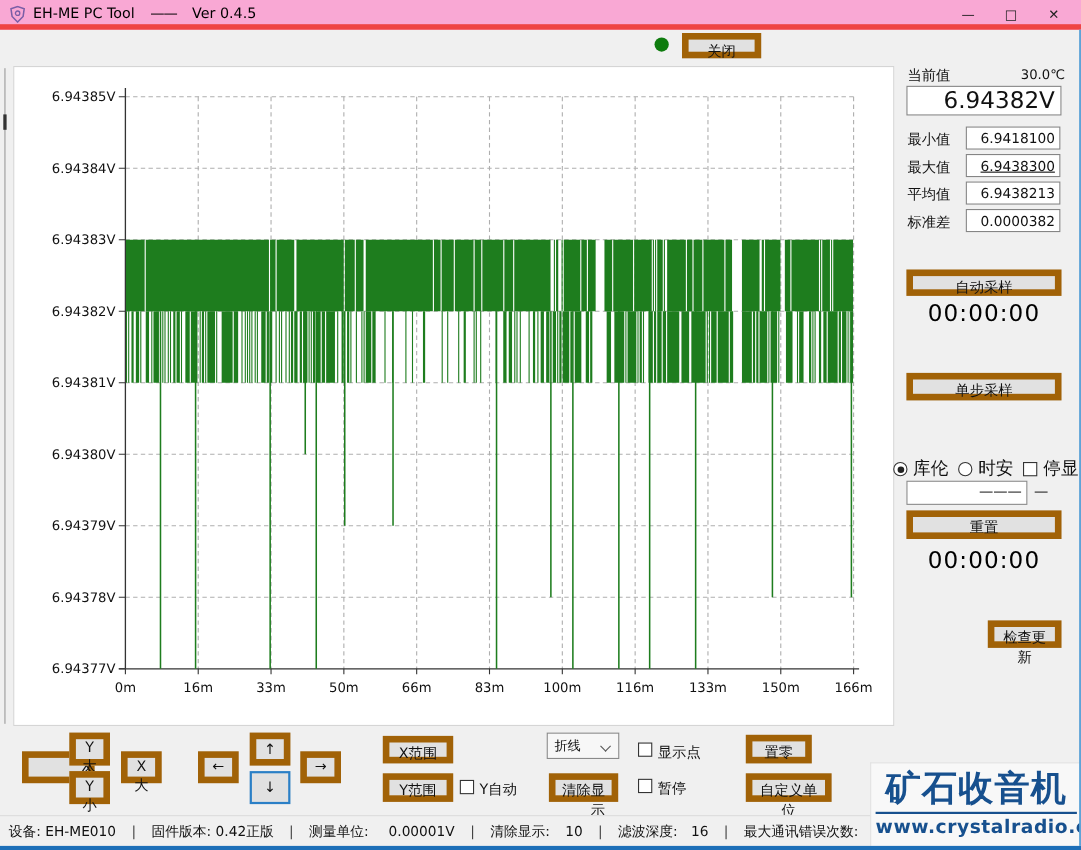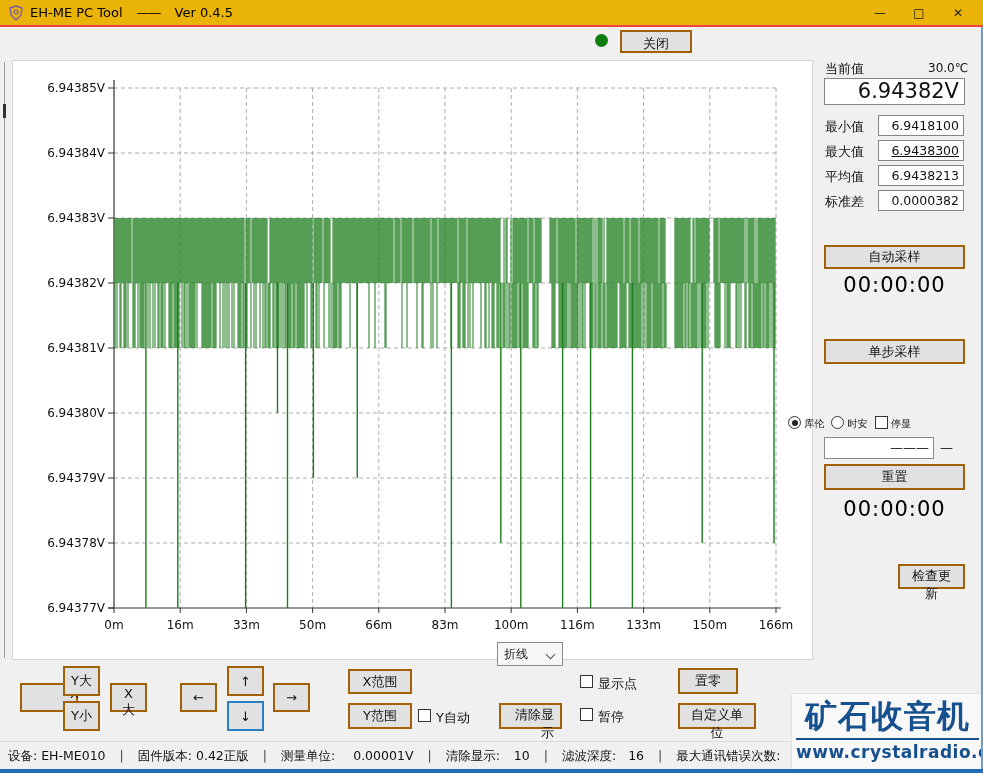--- a/index.html
+++ b/index.html
@@ -3,34 +3,34 @@
 <meta charset="utf-8">
 <style>
   html,body{margin:0;padding:0;background:#444;}
   *{box-sizing:border-box;}
   .window{
     position:relative;width:983px;height:773px;overflow:hidden;
     background:#f0f0f0;font-family:"DejaVu Sans","Liberation Sans",sans-serif;
     color:#111;font-size:13px;
   }
   
-  .titlebar{position:absolute;left:0;top:0;width:100%;height:27px;background:#eab308;border-bottom:2px solid #ef4444;}
+  .titlebar{position:absolute;left:0;top:0;width:100%;height:27px;background:#f9a8d4;border-bottom:5px solid #ef4444;}
   .app-icon{position:absolute;left:8px;top:5px;width:16px;height:16px;}
   .title-text{position:absolute;left:30px;top:5px;font-size:13px;color:#000;}
   .title-dash{margin:0 14px;letter-spacing:-1px;}
   .win-btn{position:absolute;top:0;width:34px;height:27px;text-align:center;line-height:27px;font-size:12px;color:#222;cursor:default;}
   .win-min{right:86px;} .win-max{right:47px;} .win-close{right:8px;}
   
   .toolbar{position:absolute;left:0;top:28px;width:100%;height:28px;background:#f0f0f0;}
   .tb-label{position:absolute;top:6px;font-size:13px;}
   .combo{position:absolute;top:3px;height:22px;background:#f7f7f7;border:1px solid #8a8a8a;font-size:12px;line-height:20px;padding-left:6px;}
   .combo .chev{position:absolute;right:8px;top:6px;width:7px;height:7px;border-right:1.5px solid #555;border-bottom:1.5px solid #555;transform:rotate(45deg);}
   .tb-input{position:absolute;top:4px;height:21px;background:#fff;border:1px solid #7a7a7a;text-align:center;font-size:12px;line-height:19px;}
   .status-dot{position:absolute;left:595px;top:34px;width:13px;height:13px;border-radius:50%;}
-  .btn{background:#e1e1e1;border:2px solid #a16207;font-size:13px;color:#111;text-align:center;font-family:inherit;}
+  .btn{background:#e1e1e1;border:6px solid #a16207;font-size:13px;color:#111;text-align:center;font-family:inherit;}
   .tb-close{position:absolute;left:620px;top:2px;width:72px;height:23px;line-height:21px;}
   
   .left-divider{position:absolute;left:4px;top:62px;width:1px;height:596px;background:#9a9a9a;}
   .left-handle{position:absolute;left:3px;top:104px;width:3px;height:14px;background:#333;}
   .chart-panel{position:absolute;left:12px;top:60px;width:801px;height:600px;background:#fff;border:1px solid #d5d5d5;}
   .chart-panel svg{display:block;}
   svg text{font-family:"DejaVu Sans","Liberation Sans",sans-serif;}
   
   .rp-label{position:absolute;font-size:13px;}
   .rp-box{position:absolute;background:#fff;border:1px solid #858585;text-align:right;}
@@ -159,21 +159,21 @@
   <div class="rp-box stat-box" style="left:878px;top:140px;text-decoration:underline;">6.9438300</div>
   <span class="rp-label" style="left:825px;top:168px;">平均值</span>
   <div class="rp-box stat-box" style="left:878px;top:165px;">6.9438213</div>
   <span class="rp-label" style="left:825px;top:193px;">标准差</span>
   <div class="rp-box stat-box" style="left:878px;top:190px;">0.0000382</div>
 
   <button class="btn rp-btn" style="top:245px;height:24px;">自动采样</button>
   <div class="timer" style="top:273px;">00:00:00</div>
   <button class="btn rp-btn" style="top:339px;height:25px;">单步采样</button>
 
-  <div style="position:absolute;left:788px;top:416px;font-size:10px;white-space:nowrap;">
+  <div style="position:absolute;left:812px;top:416px;font-size:16px;white-space:nowrap;">
     <span class="radio checked"></span>
     <span>库伦</span>
     <span class="radio" style="margin-left:4px;"></span>
     <span>时安</span>
     <span class="checkbox" style="margin-left:4px;"></span>
     <span>停显</span>
   </div>
   <div class="unit-input">———</div>
   <span class="unit-suffix">—</span>
 
@@ -188,21 +188,21 @@
   <button class="btn bc-btn" style="left:180px;top:683px;width:37px;height:29px;">←</button>
   <button class="btn bc-btn" style="left:227px;top:666px;width:37px;height:30px;">↑</button>
   <button class="btn bc-btn focused" style="left:227px;top:701px;width:37px;height:30px;">↓</button>
   <button class="btn bc-btn" style="left:273px;top:683px;width:37px;height:29px;">→</button>
 
   <button class="btn bc-btn" style="left:348px;top:669px;width:64px;height:25px;">X范围</button>
   <button class="btn bc-btn" style="left:348px;top:703px;width:64px;height:26px;">Y范围</button>
   <span class="checkbox" style="position:absolute;left:418px;top:709px;"></span>
   <span class="bc-check-label" style="left:436px;top:709px;">Y自动</span>
 
-  <div class="combo" style="left:497px;top:642px;width:66px;height:24px;line-height:22px;">
+  <div class="combo" style="left:497px;top:666px;width:66px;height:24px;line-height:22px;">
     <span>折线</span>
     <span class="chev" style="top:8px;"></span>
   </div>
   <button class="btn bc-btn" style="left:499px;top:703px;width:63px;height:26px;text-align:right;">清除显示</button>
 
   <span class="checkbox" style="position:absolute;left:580px;top:675px;"></span>
   <span class="bc-check-label" style="left:598px;top:675px;">显示点</span>
   <span class="checkbox" style="position:absolute;left:580px;top:708px;"></span>
   <span class="bc-check-label" style="left:598px;top:708px;">暂停</span>
 

